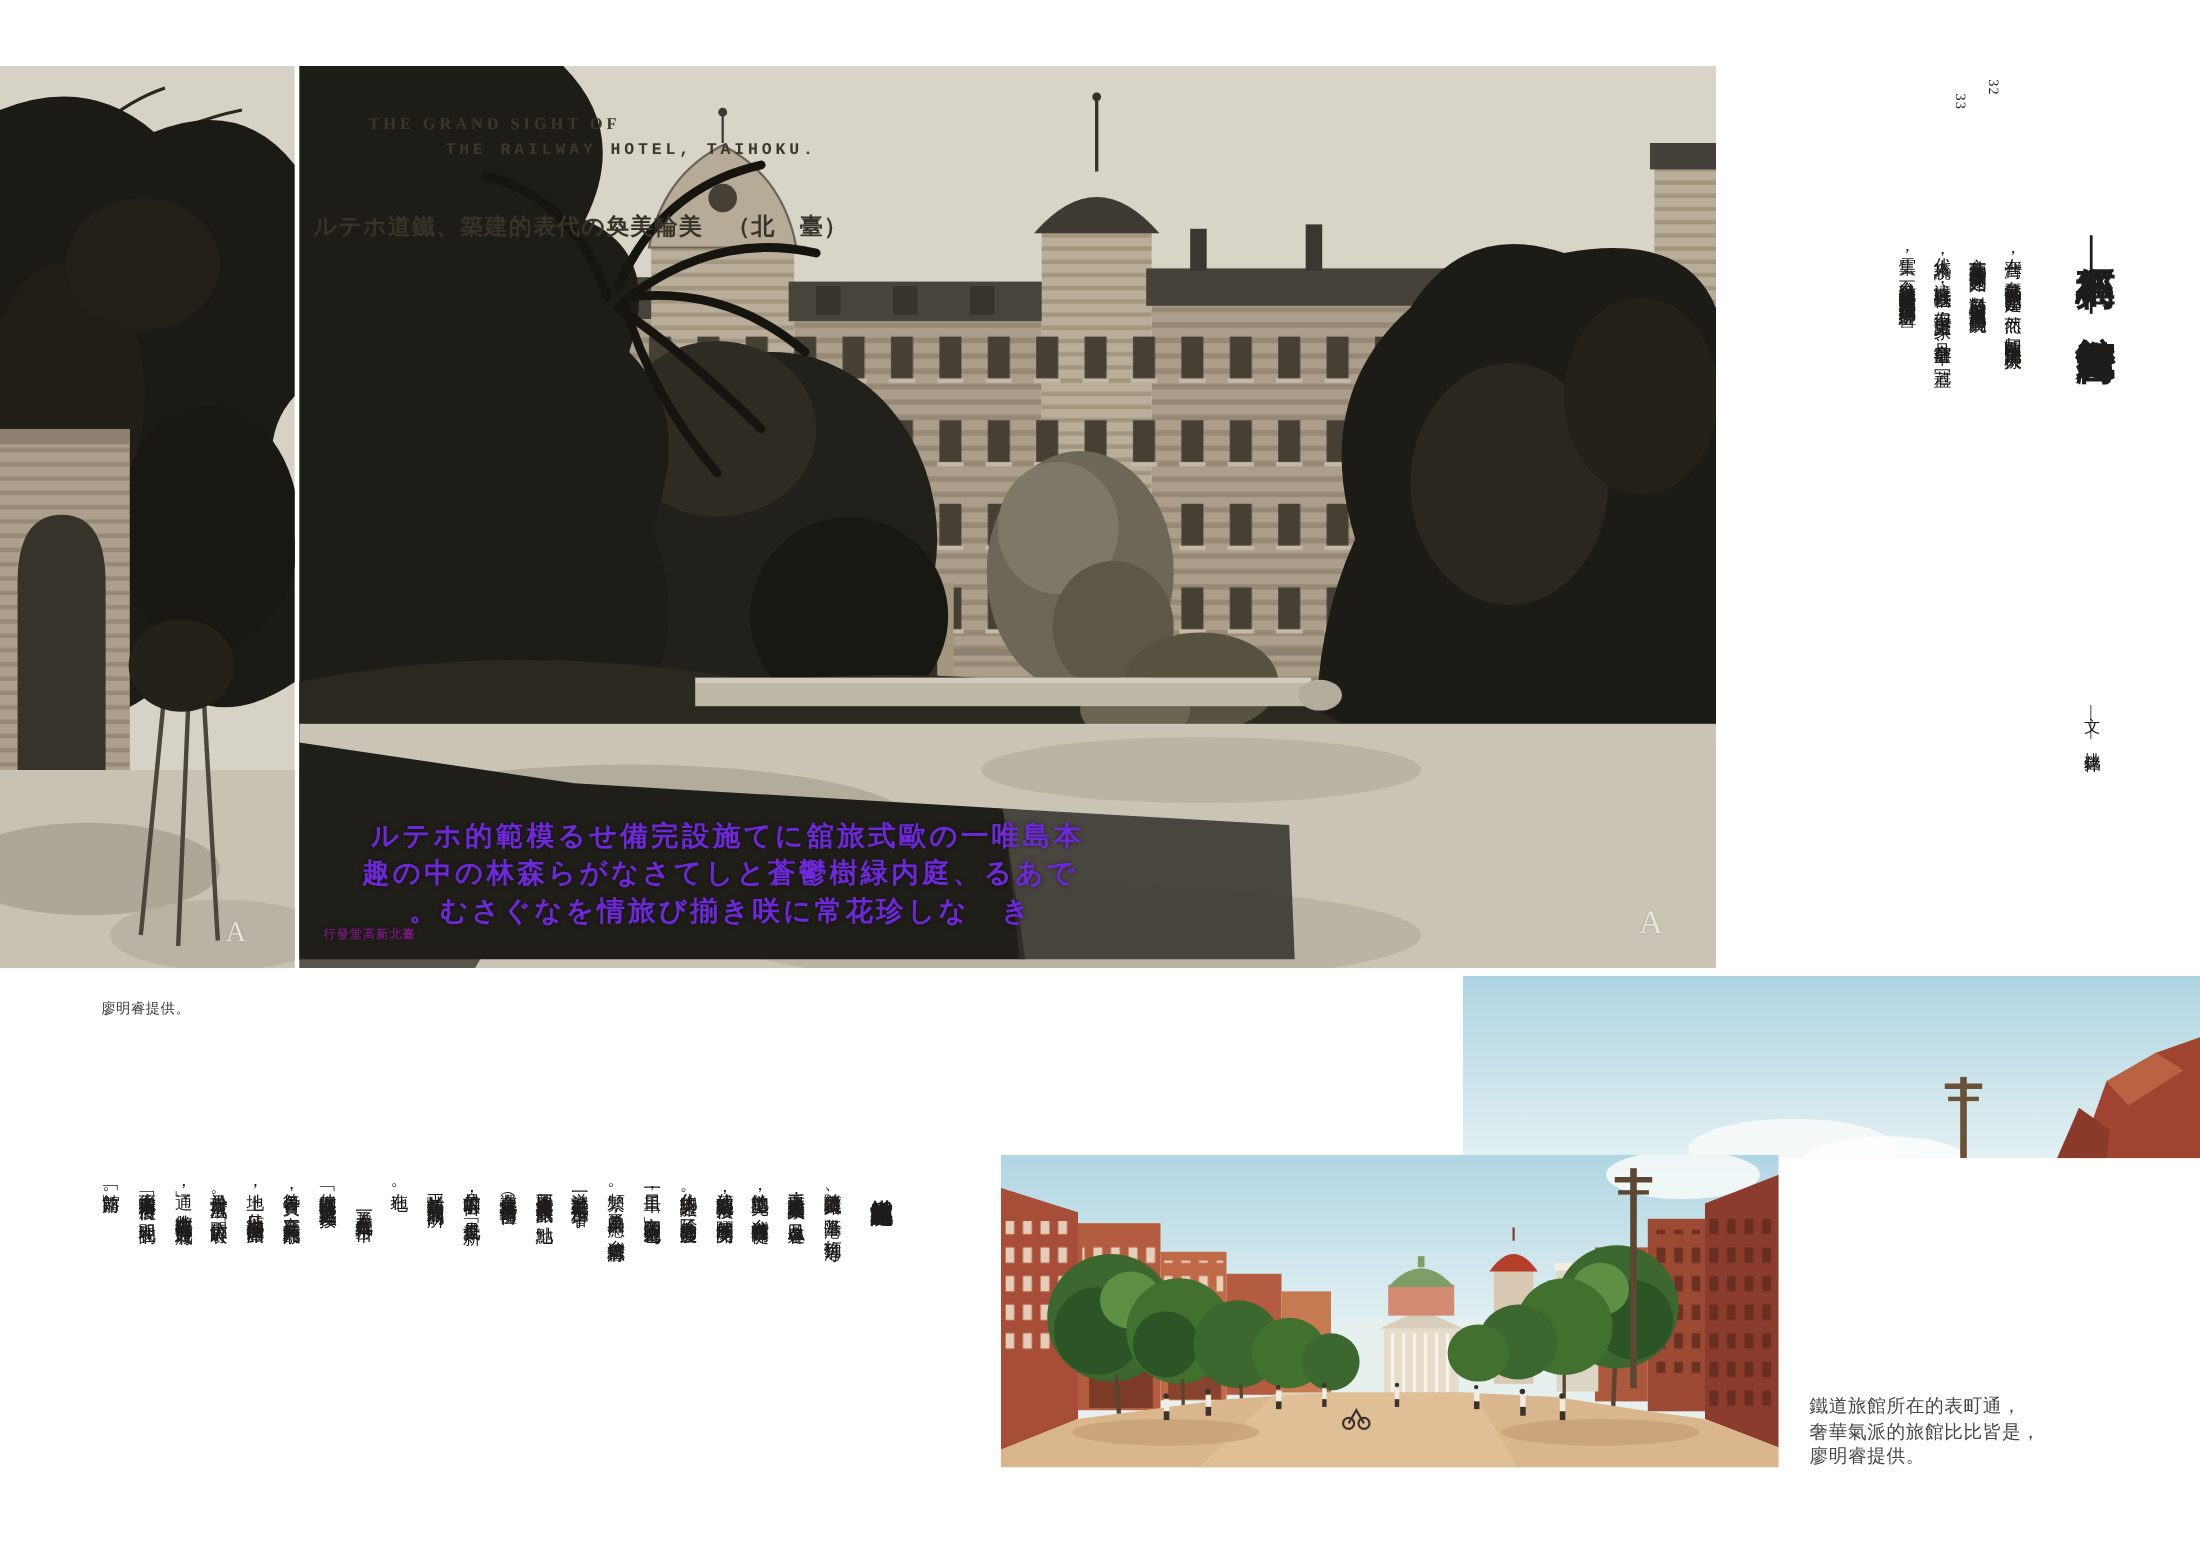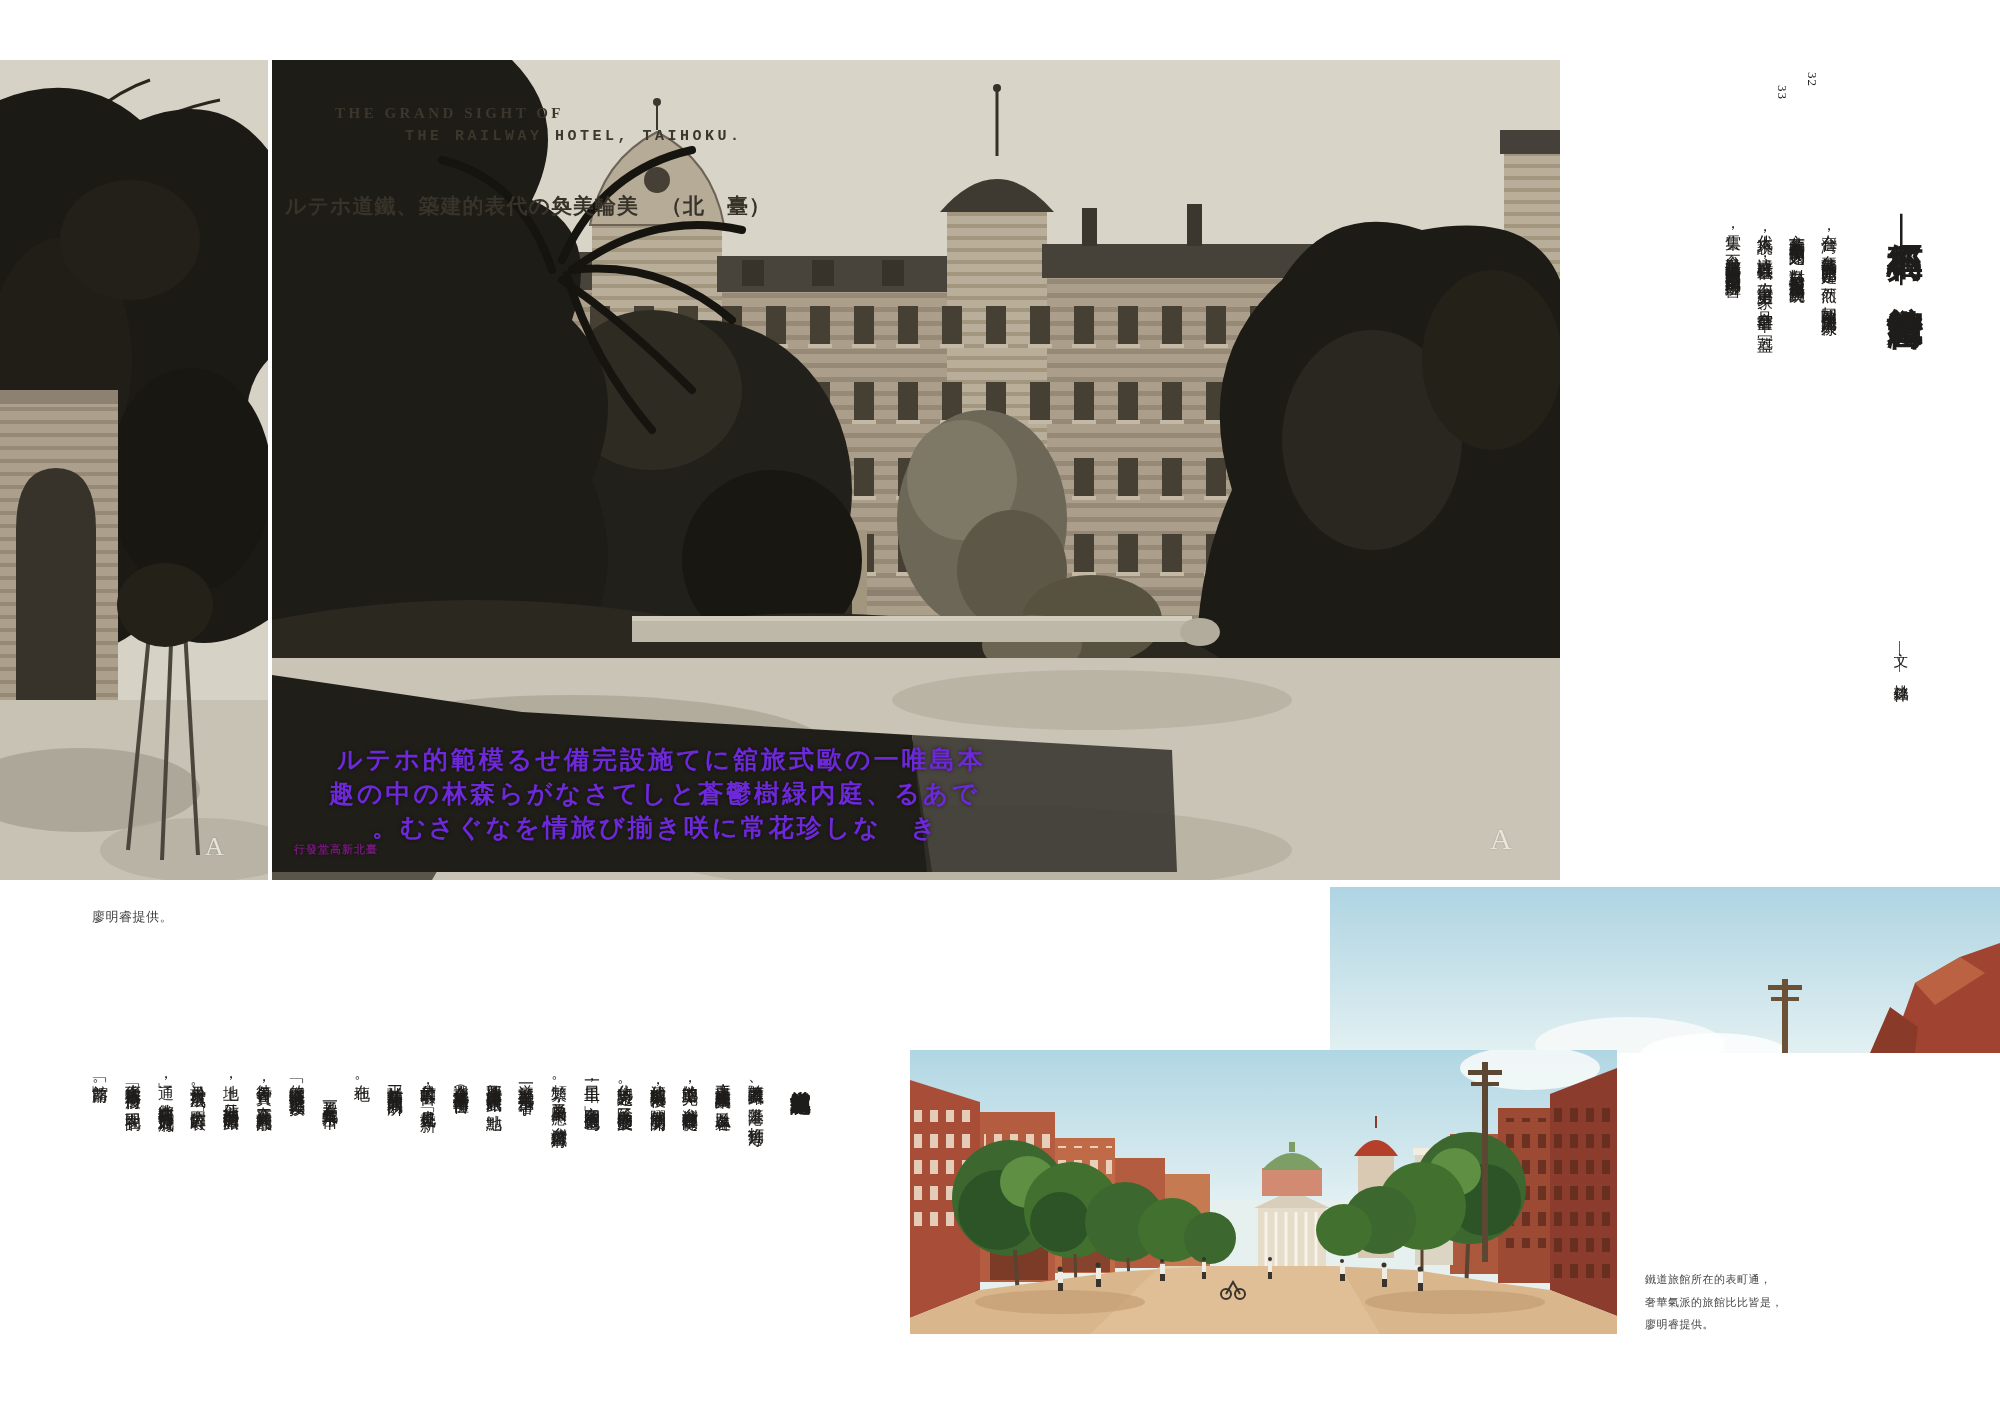--- a/index.html
+++ b/index.html
@@ -42,21 +42,21 @@
   .watermark{
     position:absolute;font-family:"Liberation Serif",serif;
     color:#eceadf;opacity:.9;text-shadow:0 0 2px rgba(0,0,0,.25);
   }
   .small-credit{
     position:absolute;font-family:"Liberation Sans",sans-serif;
     font-size:13px;color:#3a3a3a;letter-spacing:0.5px;white-space:nowrap;
   }
   .postcard-caption{
     position:absolute;font-family:"Liberation Sans",sans-serif;
-    font-size:11px;color:#474747;letter-spacing:0.5px;line-height:22.5px;white-space:nowrap;
+    font-size:17px;color:#474747;letter-spacing:0.5px;line-height:22.5px;white-space:nowrap;
   }
 </style>
 </head>
 <body>
 
 <div class="abs" style="left:0;top:60px;width:268px;height:820px;">
   <svg width="268" height="820" viewBox="0 0 268 820">
     <defs>
       <pattern id="stw" width="8" height="13" patternUnits="userSpaceOnUse">
         <rect width="8" height="13" fill="#ac9f8c"></rect>

